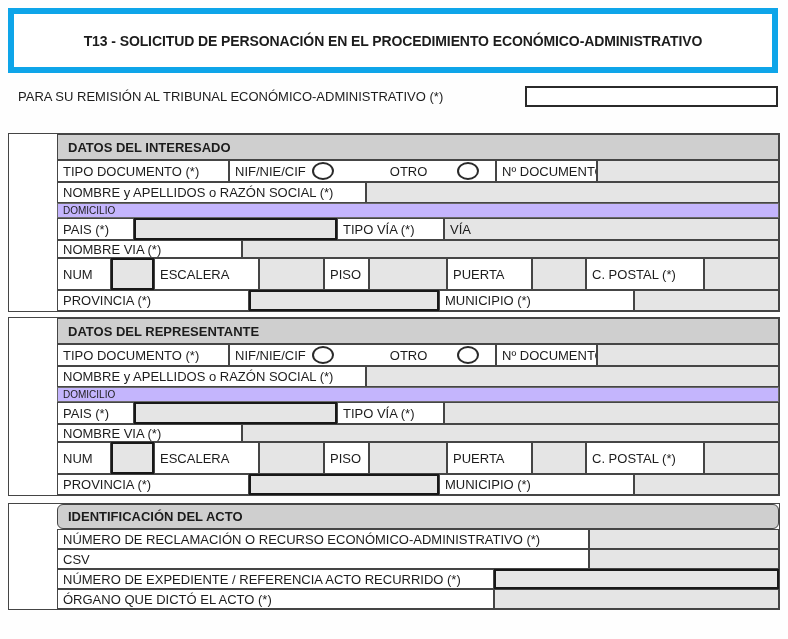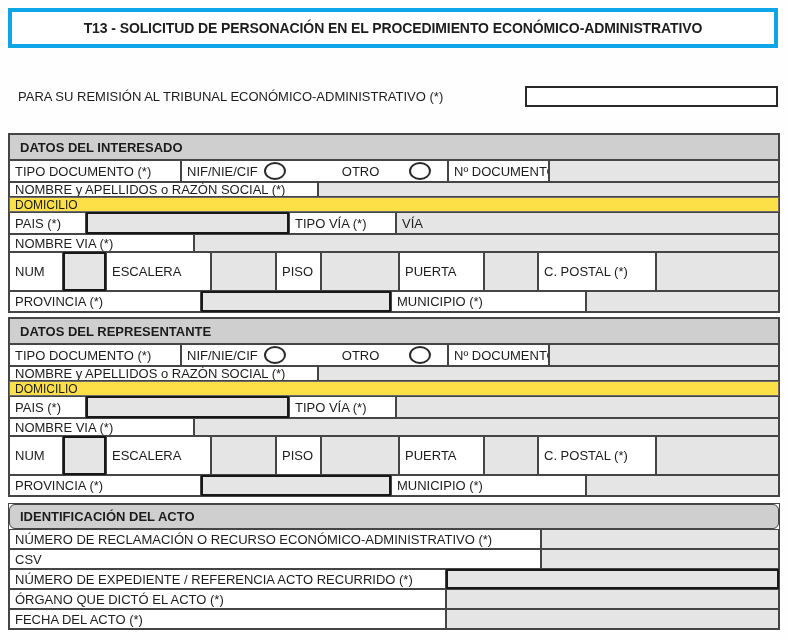--- a/index.html
+++ b/index.html
@@ -7,76 +7,76 @@
   .page {
     position: relative;
     width: 788px; height: 639px;
     background: #fefefe;
     font-family: "Liberation Sans", sans-serif;
     color: #1c1c1c;
     overflow: hidden;
   }
   .title-box {
     position: absolute; left: 8px; top: 8px;
-    width: 770px; height: 40px;
-    border: 4px solid #0ea5e9;
+    width: 770px; height: 65px;
+    border: 6px solid #0ea5e9;
     display: flex; align-items: center; justify-content: center;
     background: #fff;
   }
   .title-text { font-weight: bold; font-size: 14px; letter-spacing: -0.1px; }
 
   .remission-label {
     position: absolute; left: 18px; top: 84px; height: 24px;
     display: flex; align-items: center; font-size: 13px;
   }
   .remission-input {
     position: absolute; left: 525px; top: 86px;
     width: 253px; height: 21px;
     border: 2px solid #2a2a2a; background: #fff;
   }
 
   .section {
     position: absolute; left: 8px; width: 772px;
-    border: 1px solid #454545; background: #fff;
+    border: 1px solid #454545; background: #fff; padding-left: 48px;
   }
   .sec-interesado { top: 133px; }
   .sec-representante { top: 317px; }
   .sec-acto { top: 503px; }
 
   .sec-header {
     height: 26px; background: #cfcfcf;
     border: 1px solid #454545;
     display: flex; align-items: center;
     padding-left: 10px;
     font-weight: bold; font-size: 13px;
   }
   .sec-acto .sec-header { height: 25px; border-radius: 6px; }
 
   .row { display: grid; width: 100%; }
   .r-tipodoc { grid-template-columns: 172px 267px 101px 1fr; height: 22px; }
-  .r-nombre  { grid-template-columns: 309px 1fr; height: 15px; }
+  .r-nombre  { grid-template-columns: 309px 1fr; height: 21px; }
   .r-dom     { grid-template-columns: 1fr; height: 15px; }
   .r-pais    { grid-template-columns: 77px 203px 107px 1fr; height: 22px; }
   .r-nvia    { grid-template-columns: 185px 1fr; height: 18px; }
-  .r-num     { grid-template-columns: 54px 43px 105px 65px 45px 78px 85px 54px 118px 1fr; height: 39px; }
+  .r-num     { grid-template-columns: 54px 43px 105px 65px 45px 78px 85px 54px 118px 1fr; height: 32px; }
   .r-prov    { grid-template-columns: 192px 190px 195px 1fr; height: 21px; }
   .r-acto-a  { grid-template-columns: 532px 1fr; height: 20px; border-radius: 7px; }
   .r-acto-b  { grid-template-columns: 437px 1fr; height: 20px; border-radius: 10px; }
 
   .cell {
     border: 1px solid #454545;
     display: flex; align-items: center;
     padding: 0 5px;
     font-size: 13px;
     white-space: nowrap; overflow: hidden;
     background: #fff;
   }
   .cell.input { background: #e5e5e5; }
   .cell.thick { border: 2px solid #181818; }
-  .cell.subhead { background: #fde047; font-size: 12px; border-color: #6a6a6a; }
+  .cell.subhead { background: #c4b5fd; font-size: 10px; border-color: #6a6a6a; }
 
   .radio {
     display: inline-block;
     width: 22px; height: 18px;
     border: 2px solid #2a2a2a; border-radius: 50%;
     background: #fff; flex: none;
   }
   .ml6  { margin-left: 6px; }
   .ml44 { margin-left: 56px; }
   .ml30 { margin-left: 30px; }
@@ -223,19 +223,15 @@
     <div class="row r-acto-b">
       <div class="cell">NÚMERO DE EXPEDIENTE / REFERENCIA ACTO RECURRIDO (*)</div>
       <div class="cell input thick"></div>
     </div>
 
     <div class="row r-acto-b">
       <div class="cell">ÓRGANO QUE DICTÓ EL ACTO (*)</div>
       <div class="cell input"></div>
     </div>
 
-    <div class="row r-acto-b">
-      <div class="cell">FECHA DEL ACTO (*)</div>
-      <div class="cell input"></div>
-    </div>
   </div>
 
 </div>
 
 </body></html>

